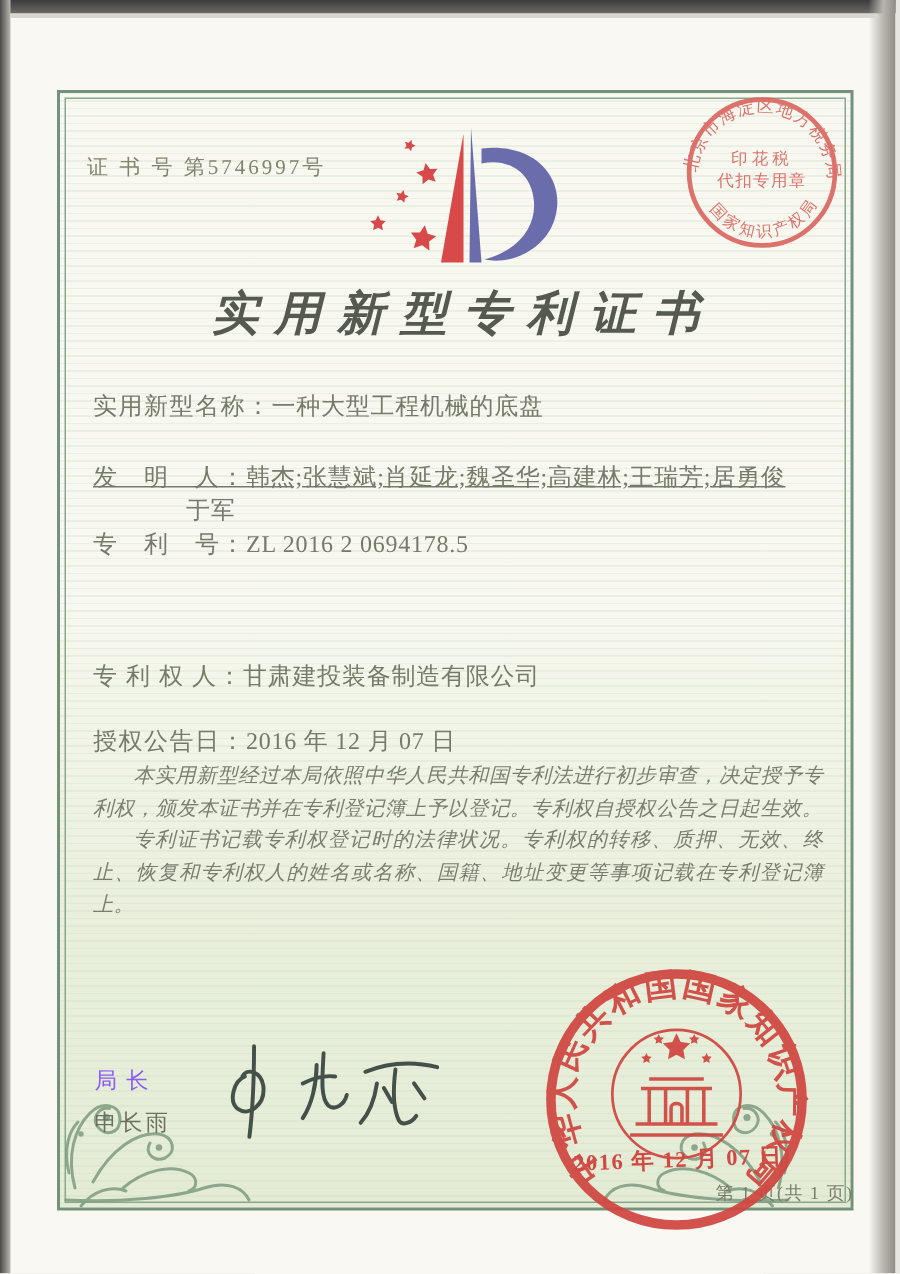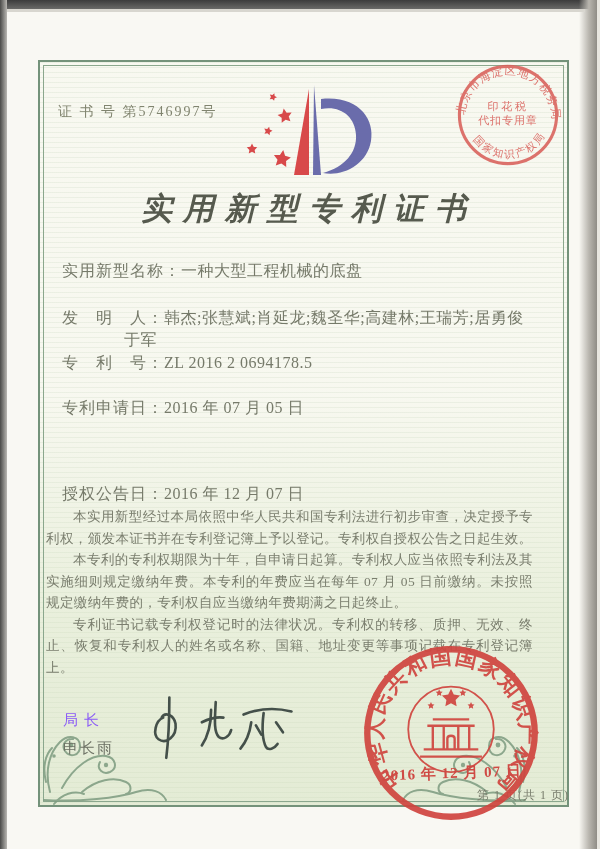--- a/index.html
+++ b/index.html
@@ -23,22 +23,22 @@
       repeating-linear-gradient(180deg, rgba(140,172,132,0.13) 0px, rgba(140,172,132,0.13) 1px, rgba(255,255,255,0) 1px, rgba(255,255,255,0) 5px),
       #fbfaf4; }
   .frame-inner { position:absolute; left:3px; top:3px; right:3px; bottom:3px;
     border:1px solid #8ba78d; pointer-events:none; }
   .cert-no { position:absolute; left:58px; top:103px; font-size:14px; letter-spacing:2px; color:#80846f; }
   .logo { position:absolute; left:228px; top:83px; width:152px; height:98px; }
   .title { position:absolute; left:38px; top:188px; width:531px; text-align:center;
     font-size:31px; font-weight:600; letter-spacing:11px; color:#565a4e; text-indent:11px;font-style:italic; }
   .field { position:absolute; font-size:16px; color:#767a6a; letter-spacing:0.5px; white-space:nowrap; }
   .field .lab { letter-spacing:1px; }
-  .paras { position:absolute; left:46px; top:506px; width:487px; font-size:13.5px;
-    line-height:21.5px; color:#7a7e6e; text-align:justify; }
+  .paras { position:absolute; left:62px; top:506px; width:487px; font-size:13.5px;
+    line-height:21.5px; color:#7a7e6e; text-align:justify;font-style:italic; }
   .paras p { text-indent:2em; letter-spacing:0.4px; }
   .sig-title { position:absolute; left:63px; top:711px; font-size:15px; letter-spacing:6px; color:#8b5cf6; }
   .sig-name  { position:absolute; left:63px; top:739px; font-size:15px; letter-spacing:2px; color:#6c7064; }
   .sig-hand { position:absolute; left:140px; top:688px; width:170px; height:84px; }
   .footer { position:absolute; left:38px; top:787px; width:531px; text-align:right;
     font-size:12px; color:#787c6c; letter-spacing:1px; }
   .flourish { position:absolute; width:128px; height:112px; opacity:0.85; }
   .flourish.bl { left:40px; top:696px; }
   .flourish.br { left:401px; top:696px; transform:scaleX(-1); }
   .seal-tax { position:absolute; left:453px; top:60px; width:110px; height:110px; opacity:0.88; }
@@ -85,43 +85,42 @@
       <path d="M93,16 C130,12 147,36 143,58 C139,82 114,94 95,90 C117,84 129,69 128,52 C127,33 112,22 93,26 Z"></path>
     </g>
   </svg>
 
   <div class="title">实用新型专利证书</div>
 
   <div class="field" style="left:62px; top:261px;">
     <span class="lab">实用新型名称：</span><span>一种大型工程机械的底盘</span>
   </div>
 
-  <div class="field" style="left:62px; top:308px;">
+  <div class="field" style="left:62px; top:308px;text-decoration:underline;">
     <span class="lab">发　明　人：</span><span>韩杰;张慧斌;肖延龙;魏圣华;高建林;王瑞芳;居勇俊</span>
   </div>
   <div class="field" style="left:124px; top:330px;">
     <span>于军</span>
   </div>
 
   <div class="field" style="left:62px; top:353px;">
     <span class="lab">专　利　号：</span><span>ZL 2016 2 0694178.5</span>
   </div>
 
-  <div class="field" style="left:62px; top:398px;">
-    <span class="lab">专利申请日：</span><span>2016 年 07 月 05 日</span>
-  </div>
-
+
+  <div class="field" style="left:62px; top:441px;">
+    <span class="lab">专 利 权 人：</span><span>甘肃建投装备制造有限公司</span>
+  </div>
 
   <div class="field" style="left:62px; top:484px;">
     <span class="lab">授权公告日：</span><span>2016 年 12 月 07 日</span>
   </div>
 
   <div class="paras">
     <p>本实用新型经过本局依照中华人民共和国专利法进行初步审查，决定授予专利权，颁发本证书并在专利登记簿上予以登记。专利权自授权公告之日起生效。</p>
-    <p>本专利的专利权期限为十年，自申请日起算。专利权人应当依照专利法及其实施细则规定缴纳年费。本专利的年费应当在每年 07 月 05 日前缴纳。未按照规定缴纳年费的，专利权自应当缴纳年费期满之日起终止。</p>
     <p>专利证书记载专利权登记时的法律状况。专利权的转移、质押、无效、终止、恢复和专利权人的姓名或名称、国籍、地址变更等事项记载在专利登记簿上。</p>
   </div>
 
   <svg class="flourish bl" viewBox="0 0 128 112">
     <g fill="none" stroke="#7d9b80" stroke-width="2" stroke-linecap="round">
       <path d="M4,104 C40,106 78,102 96,96 C112,91 122,96 126,104"></path>
       <path d="M10,96 C4,74 10,56 20,46 C28,38 40,40 40,50 C40,60 30,62 25,55 C21,49 26,42 33,43"></path>
       <path d="M22,92 C34,70 52,58 66,60 C76,62 78,72 70,76 C63,79 56,73 60,66"></path>
       <path d="M42,96 C56,84 74,80 86,86 C92,89 92,96 86,98"></path>
       <path d="M14,108 C22,98 34,94 44,98"></path>

